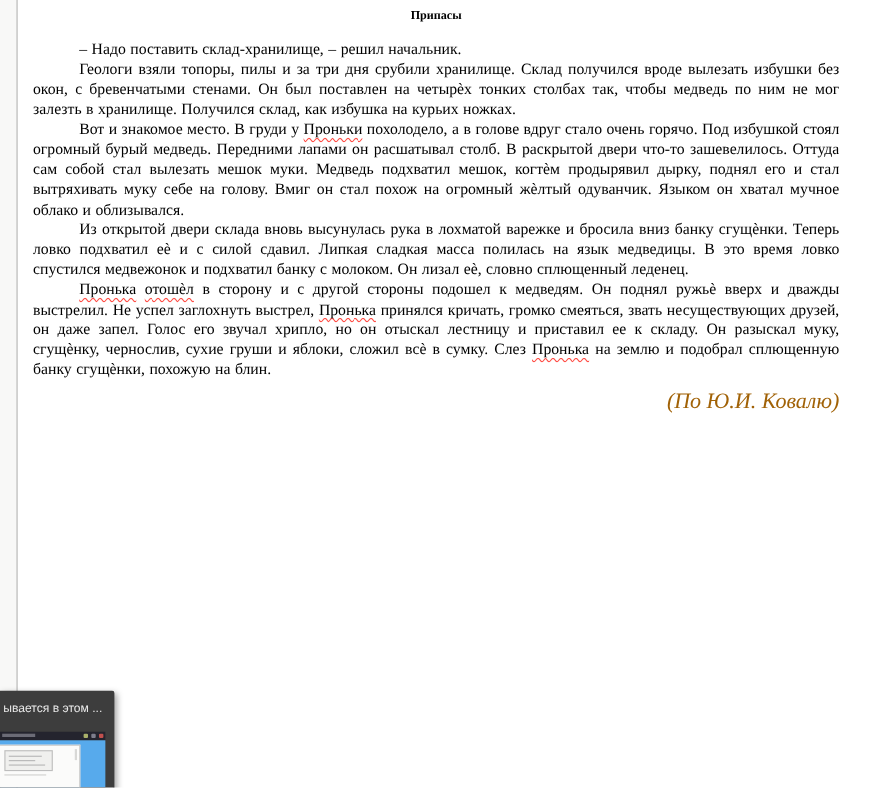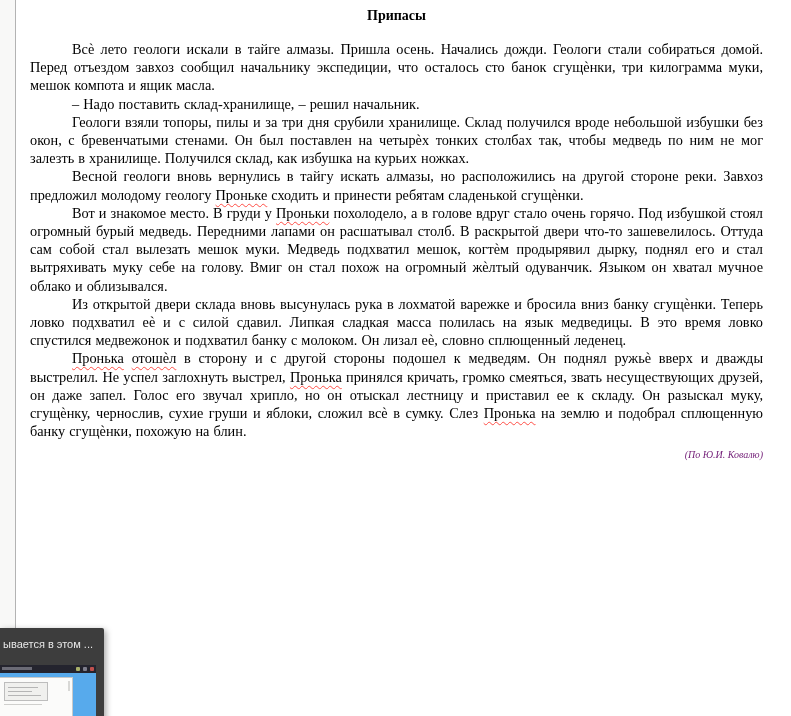--- a/index.html
+++ b/index.html
@@ -12,38 +12,38 @@
     position:absolute;left:0;top:0;width:15px;height:716px;
     background:#f8f8f7;border-right:1px solid #b3b3b3;
   }
   .page{
     position:absolute;left:17px;top:0;width:774px;height:716px;background:#ffffff;
   }
   .page-content{
     position:absolute;left:13px;top:6px;width:733px;
   }
   .doc-title{
-    text-align:center;font-weight:bold;font-size:14px;color:#000;
+    text-align:center;font-weight:bold;font-size:11px;color:#000;
     margin:2px 0 16px 0;
   }
   .para{
     margin:0;text-align:justify;text-indent:42px;
     font-size:14.3px;line-height:18.2px;color:#000;
     word-spacing:0.5px;
   }
   .sq{
     text-decoration-line:underline;
     text-decoration-style:wavy;
     text-decoration-color:#ff4d45;
     text-decoration-thickness:1px;
     text-underline-offset:3px;
     text-decoration-skip-ink:none;
   }
   .attribution{
-    margin:9px 0 0 0;text-align:right;font-style:italic;font-size:10px;color:#701a75;
+    margin:9px 0 0 0;text-align:right;font-style:italic;font-size:20px;color:#a16207;
   }
   
   .preview-popup{
     position:absolute;left:0;top:628px;width:104px;height:100px;
     background:#3d3d3d;border-top-right-radius:2px;
     box-shadow:2px 2px 6px rgba(0,0,0,0.35);
     font-family:Liberation Sans, sans-serif;
   }
   .preview-title{
     position:absolute;left:3px;top:10px;width:99px;
@@ -82,24 +82,22 @@
   .mini-scroll{position:absolute;right:2px;top:3px;width:2px;height:10px;background:#d8d8d6;}
 </style>
 </head>
 <body>
 
 <div class="left-gutter"></div>
 
 <div class="page">
   <div class="page-content">
     <div class="doc-title">Припасы</div>
-    <p class="para"><span>Всѐ лето геологи искали в тайге алмазы. Пришла осень. Начались дожди. Геологи стали собираться домой. Перед отъездом завхоз сообщил начальнику экспедиции, что осталось сто банок сгущѐнки, три килограмма муки, мешок компота и ящик масла.</span></p>
     <p class="para"><span>– Надо поставить склад-хранилище, – решил начальник.</span></p>
-    <p class="para"><span>Геологи взяли топоры, пилы и за три дня срубили хранилище. Склад получился вроде небольшой избушки без окон, с бревенчатыми стенами. Он был поставлен на четырѐх тонких столбах так, чтобы медведь по ним не мог залезть в хранилище. Получился склад, как избушка на курьих ножках.</span></p>
-    <p class="para"><span>Весной геологи вновь вернулись в тайгу искать алмазы, но расположились на другой стороне реки. Завхоз предложил молодому геологу </span><span class="sq">Проньке</span><span> сходить и принести ребятам сладенькой сгущѐнки.</span></p>
+    <p class="para"><span>Геологи взяли топоры, пилы и за три дня срубили хранилище. Склад получился вроде вылезать избушки без окон, с бревенчатыми стенами. Он был поставлен на четырѐх тонких столбах так, чтобы медведь по ним не мог залезть в хранилище. Получился склад, как избушка на курьих ножках.</span></p>
     <p class="para"><span>Вот и знакомое место. В груди у </span><span class="sq">Проньки</span><span> похолодело, а в голове вдруг стало очень горячо. Под избушкой стоял огромный бурый медведь. Передними лапами он расшатывал столб. В раскрытой двери что-то зашевелилось. Оттуда сам собой стал вылезать мешок муки. Медведь подхватил мешок, когтѐм продырявил дырку, поднял его и стал вытряхивать муку себе на голову. Вмиг он стал похож на огромный жѐлтый одуванчик. Языком он хватал мучное облако и облизывался.</span></p>
     <p class="para"><span>Из открытой двери склада вновь высунулась рука в лохматой варежке и бросила вниз банку сгущѐнки. Теперь ловко подхватил еѐ и с силой сдавил. Липкая сладкая масса полилась на язык медведицы. В это время ловко спустился медвежонок и подхватил банку с молоком. Он лизал еѐ, словно сплющенный леденец.</span></p>
     <p class="para"><span class="sq">Пронька</span><span> </span><span class="sq">отошѐл</span><span> в сторону и с другой стороны подошел к медведям. Он поднял ружьѐ вверх и дважды выстрелил. Не успел заглохнуть выстрел, </span><span class="sq">Пронька</span><span> принялся кричать, громко смеяться, звать несуществующих друзей, он даже запел. Голос его звучал хрипло, но он отыскал лестницу и приставил ее к складу. Он разыскал муку, сгущѐнку, чернослив, сухие груши и яблоки, сложил всѐ в сумку. Слез </span><span class="sq">Пронька</span><span> на землю и подобрал сплющенную банку сгущѐнки, похожую на блин.</span></p>
     <p class="attribution">(По Ю.И. Ковалю)</p>
   </div>
 </div>
 
 <div class="preview-popup">
   <div class="preview-title">ывается в этом ...</div>
   <div class="thumb">

